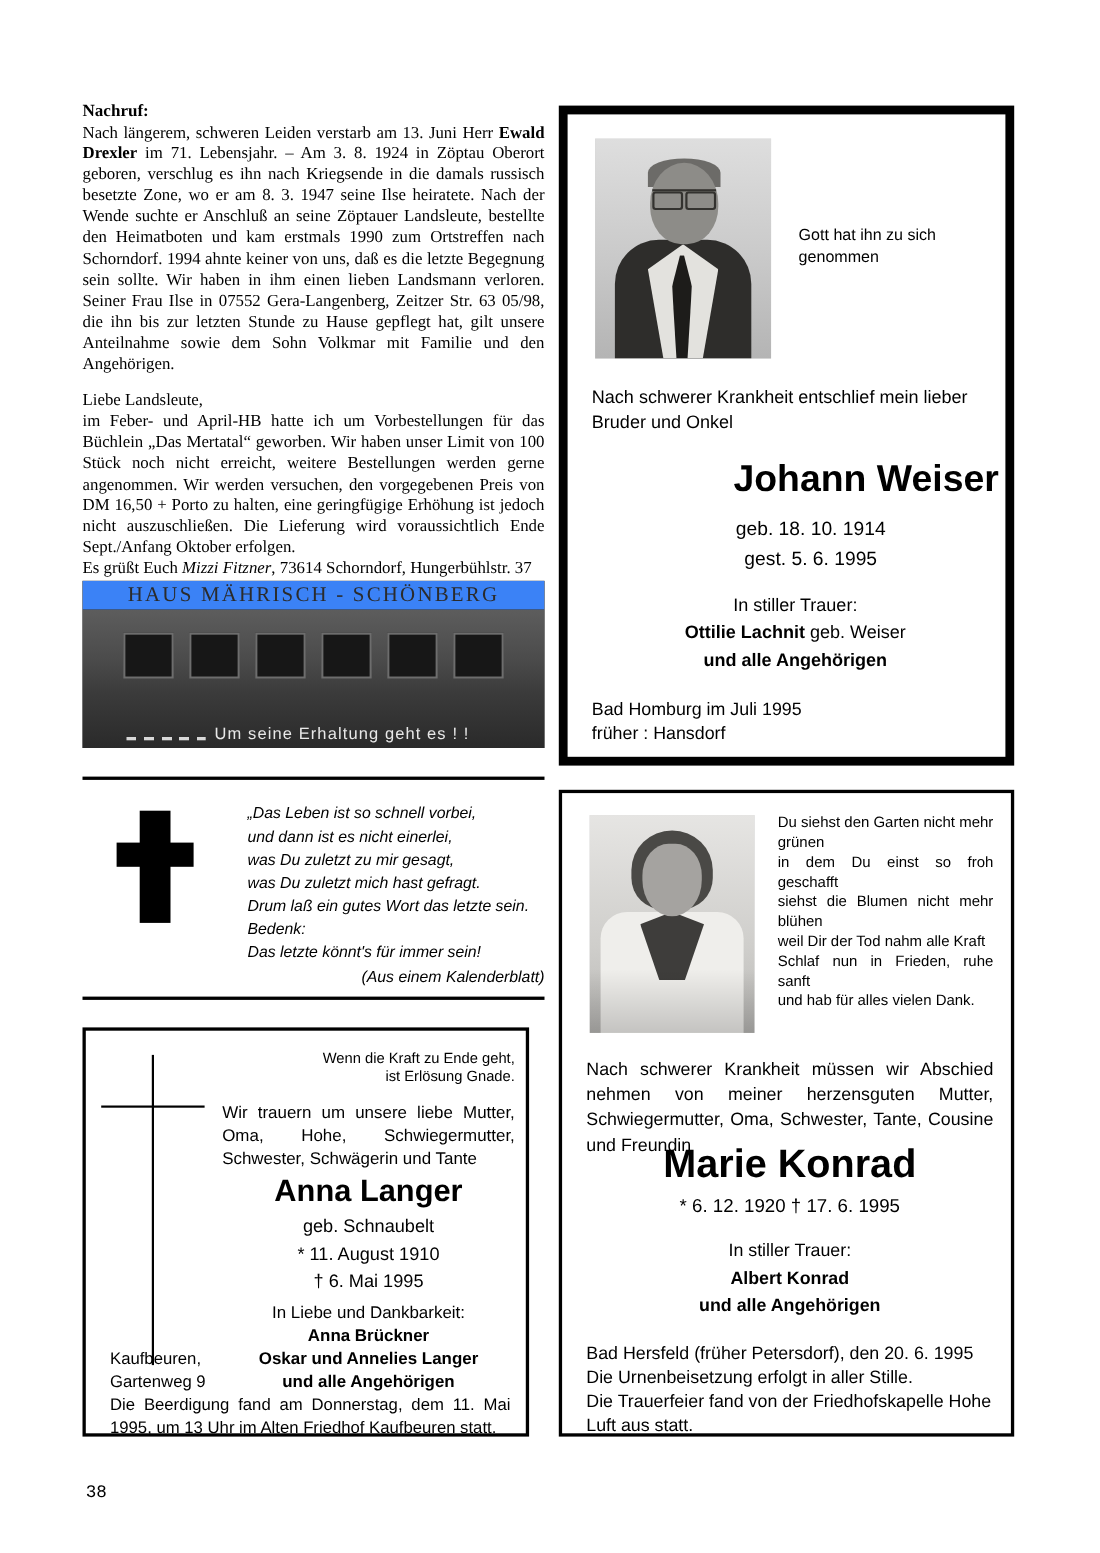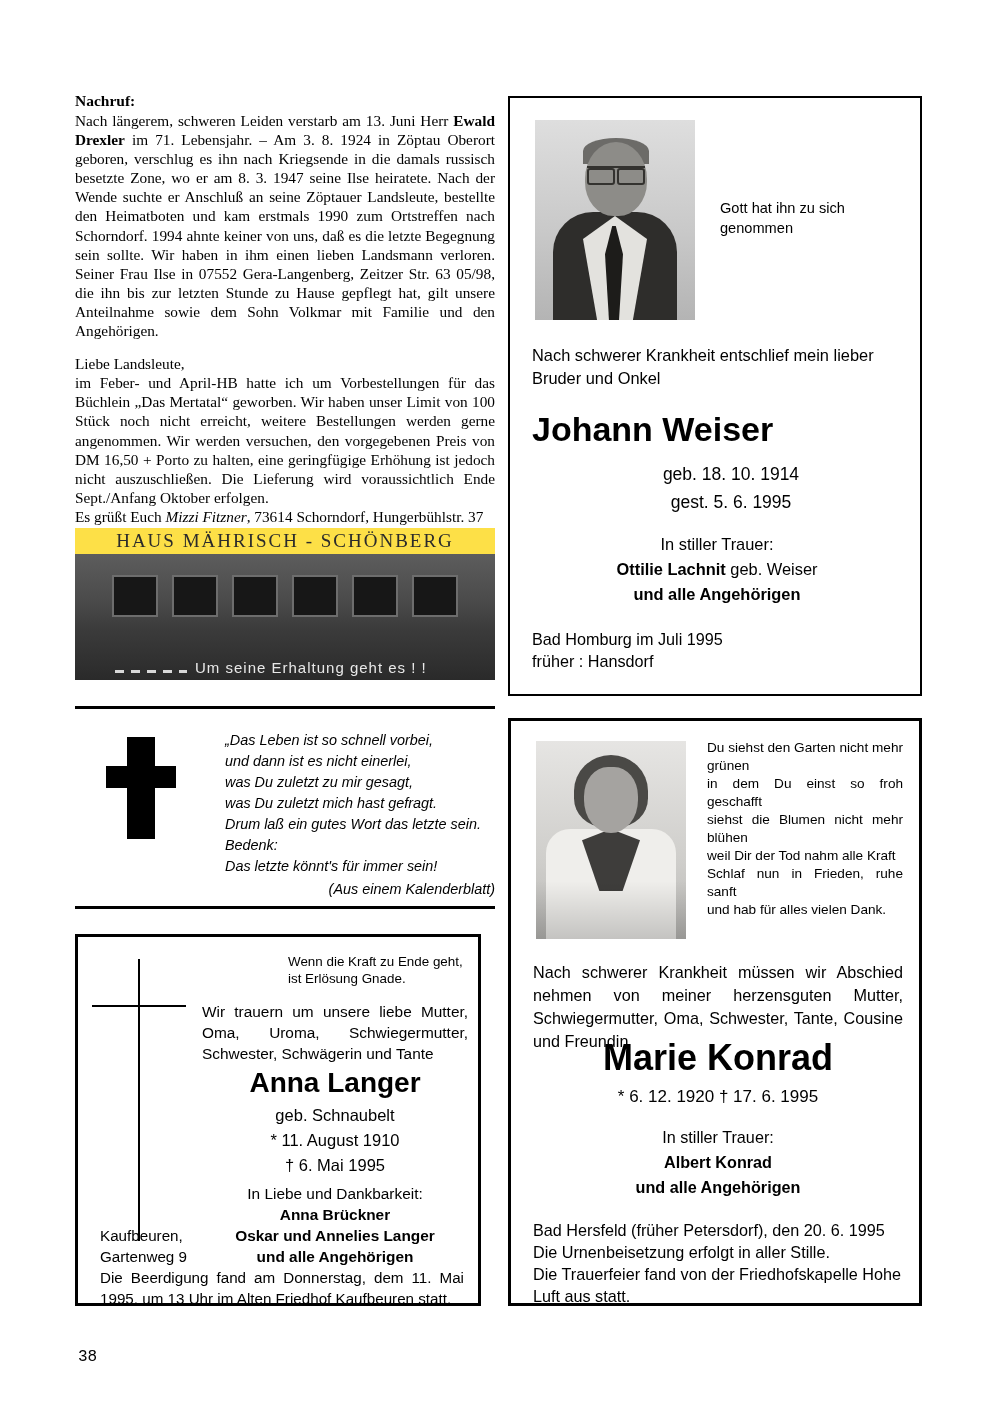--- a/index.html
+++ b/index.html
@@ -55,21 +55,21 @@
     width: 420px;
     height: 152px;
     background: #111;
     overflow: hidden;
   }
   .house-title {
     position: absolute;
     left: 0; top: 0;
     width: 100%;
     height: 26px;
-    background: #fde047;
+    background: #3b82f6;
     color: #2b2b2b;
     font-family: "Liberation Serif", serif;
     font-size: 19px;
     letter-spacing: 2px;
     text-align: center;
     line-height: 26px;
   }
   .house-body {
     position: absolute;
     left: 0; top: 26px;
@@ -185,21 +185,21 @@
     height: 2px;
     background: #000;
   }
   .anna-topright {
     position: absolute;
     left: 210px;
     top: 16px;
     width: 180px;
     font-size: 13.4px;
     line-height: 17px;
-    text-align: left;
+    text-align: right;
   }
   .anna-intro {
     position: absolute;
     left: 124px;
     top: 64px;
     width: 266px;
     font-size: 15.4px;
     line-height: 21px;
     text-align: justify;
   }
@@ -249,21 +249,21 @@
     text-align: justify;
   }
 
   
   .card-weiser {
     position: absolute;
     left: 508px;
     top: 96px;
     width: 414px;
     height: 600px;
-    border: 2px solid #000000;
+    border: 8px solid #000000;
     box-sizing: border-box;
     background: #fff;
     font-family: "Liberation Sans", sans-serif;
   }
   .photo-man {
     position: absolute;
     left: 25px;
     top: 22px;
     width: 160px;
     height: 200px;
@@ -337,21 +337,21 @@
     top: 246px;
     width: 370px;
     font-size: 16.4px;
     line-height: 23px;
   }
   .weiser-name {
     position: absolute;
     left: 22px;
     top: 312px;
     width: 370px;
-    text-align: left;
+    text-align: right;
     font-size: 34px;
     font-weight: bold;
   }
   .weiser-dates {
     position: absolute;
     left: 36px;
     top: 362px;
     width: 370px;
     text-align: center;
     font-size: 17.5px;
@@ -543,21 +543,21 @@
       <span class="src">(Aus einem Kalenderblatt)</span>
     </div>
   </div>
 
   <div class="rule" style="left:75px; top:906px; width:420px; height:3px;"></div>
 
   <div class="card-anna">
     <div class="anna-cross"></div>
     <div class="anna-cross-h"></div>
     <div class="anna-topright">Wenn die Kraft zu Ende geht, ist Erlösung Gnade.</div>
-    <div class="anna-intro">Wir trauern um unsere liebe Mutter, Oma, Uroma, Schwiegermutter, Schwester, Schwägerin und Tante</div>
+    <div class="anna-intro">Wir trauern um unsere liebe Mutter, Oma, Hohe, Schwiegermutter, Schwester, Schwägerin und Tante</div>
     <div class="anna-name">Anna Langer</div>
     <div class="anna-sub">
       <div>geb. Schnaubelt</div>
       <div>* 11. August 1910</div>
       <div>† 6. Mai 1995</div>
     </div>
     <div class="anna-trauer">
       <div>In Liebe und Dankbarkeit:</div>
       <div><b>Anna Brückner</b></div>
       <div><b>Oskar und Annelies Langer</b></div>

